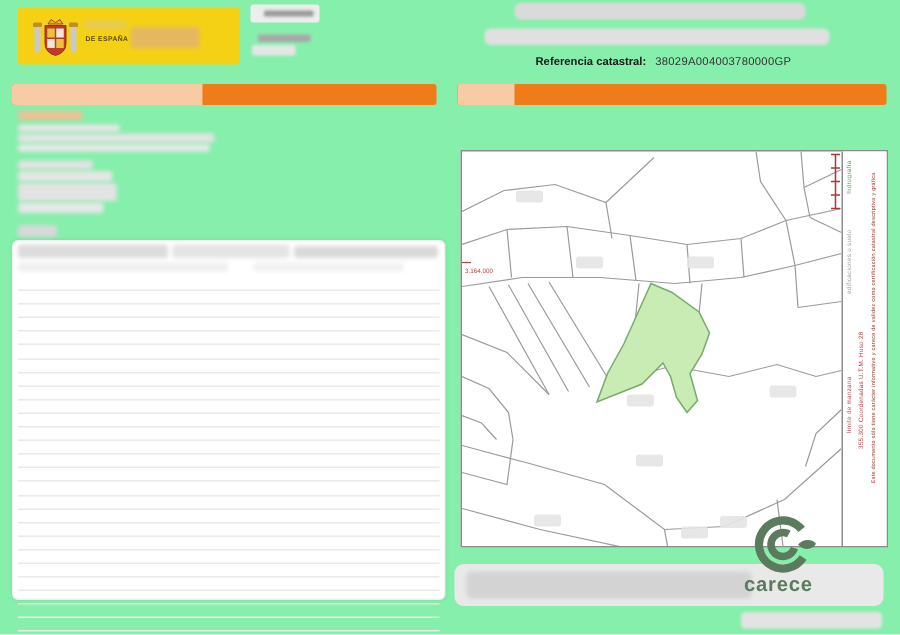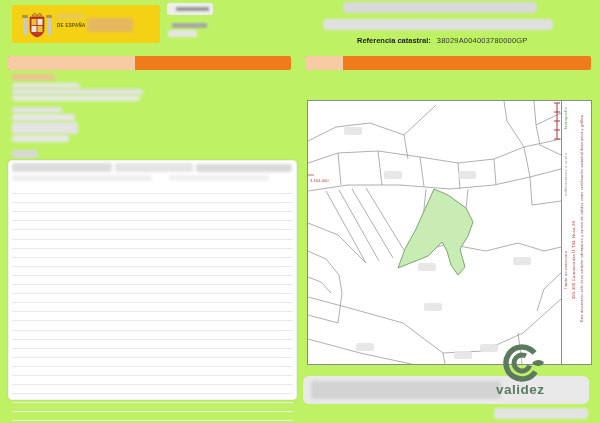--- a/index.html
+++ b/index.html
@@ -1,16 +1,16 @@
 <!DOCTYPE html>
 <html><head>
 <meta charset="utf-8">
 <style>
   html,body{margin:0;padding:0;background:#fff;}
-  #page{position:relative;width:600px;height:423px;background:#bef264;overflow:hidden;
+  #page{position:relative;width:600px;height:423px;background:#86efac;overflow:hidden;
         font-family:"Liberation Sans",sans-serif;}
   .abs{position:absolute;}
   .blur1{filter:blur(1px);}
   .blur2{filter:blur(1.5px);}
 
   
   #banner{left:12px;top:5px;width:148px;height:38px;background:#f5d116;border-radius:2px;}
   #country-label{left:45px;top:18px;font-size:4.5px;font-weight:bold;color:#5b4a10;letter-spacing:.3px;}
   #banner-redact{left:75px;top:13px;width:46px;height:14px;background:#d8a49e;opacity:.55;border-radius:2px;}
   #banner-redact2{left:44px;top:9px;width:28px;height:5px;background:#e6c95a;border-radius:2px;}
@@ -223,16 +223,16 @@
 
   <div id="foot-bar" class="abs"></div>
   <div id="foot-redact" class="abs blur2"></div>
   <svg id="cocampo-logo" class="abs" viewBox="0 0 44 44">
     <g fill="none" stroke="#5c7b5e">
       <circle cx="22" cy="22" r="16" stroke-width="5.5" stroke-dasharray="80 21" transform="rotate(33 22 22)"></circle>
       <circle cx="22" cy="22" r="8" stroke-width="5" stroke-dasharray="39 12" transform="rotate(18 22 22)"></circle>
     </g>
     <path d="M32,22 C36,17.5 42,18.5 44,21.5 C42,25.5 36,26.5 32,22 Z" fill="#5c7b5e"></path>
   </svg>
-  <div id="cocampo-word" class="abs">validez</div>
+  <div id="cocampo-word" class="abs">carece</div>
   <div id="bottom-redact" class="abs blur1"></div>
 
 </div>
 
 </body></html>

